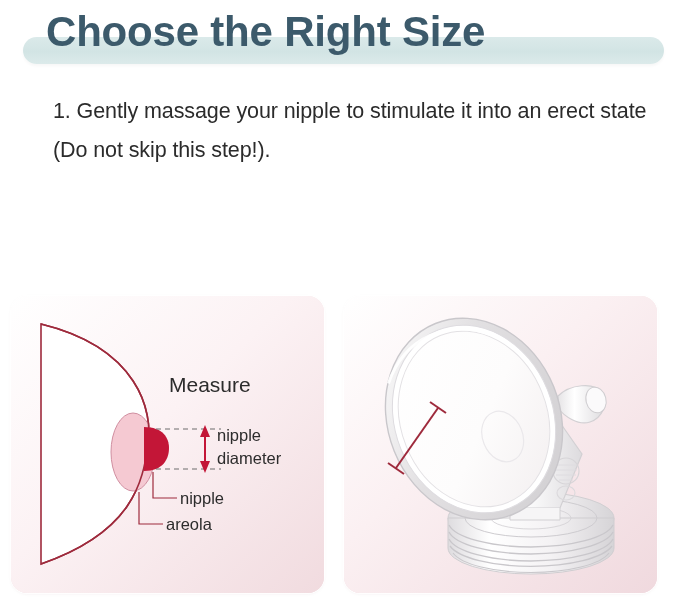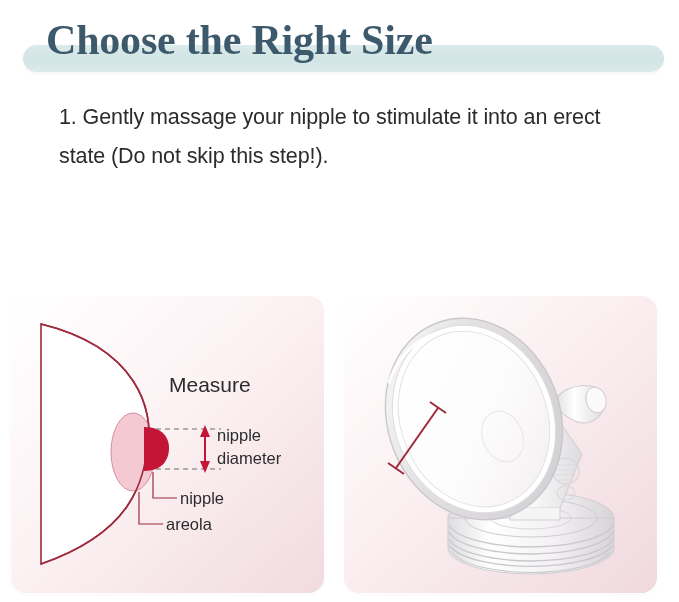--- a/index.html
+++ b/index.html
@@ -13,24 +13,23 @@
     position: relative;
     overflow: hidden;
     font-family: "Liberation Sans", sans-serif;
     -webkit-font-smoothing: antialiased;
   }
 
   
   .title-block {
     position: absolute;
     left: 0;
-    top: 16px;
+    top: 8px;
     width: 679px;
     height: 70px;
-    font-family: Liberation Serif, serif;
   }
   .title-highlight {
     position: absolute;
     left: 23px;
     top: 29px;
     width: 641px;
     height: 27px;
     background: linear-gradient(180deg, #dbeaea 0%, #d2e4e4 55%, #dceaea 100%);
     border-radius: 14px;
     box-shadow: 0 2px 3px rgba(0,0,0,0.035);
@@ -52,21 +51,21 @@
     position: absolute;
     left: 41px;
     top: 80px;
     width: 625px;
     font-size: 21.5px;
     line-height: 39px;
     color: #2b2b2b;
     letter-spacing: -0.1px;
   }
   .body-copy p {
-    margin: 18px;
+    margin: 12px;
   }
 
   
   .cards {
     position: absolute;
     left: 0;
     top: 296px;
     width: 679px;
     height: 300px;
   }

